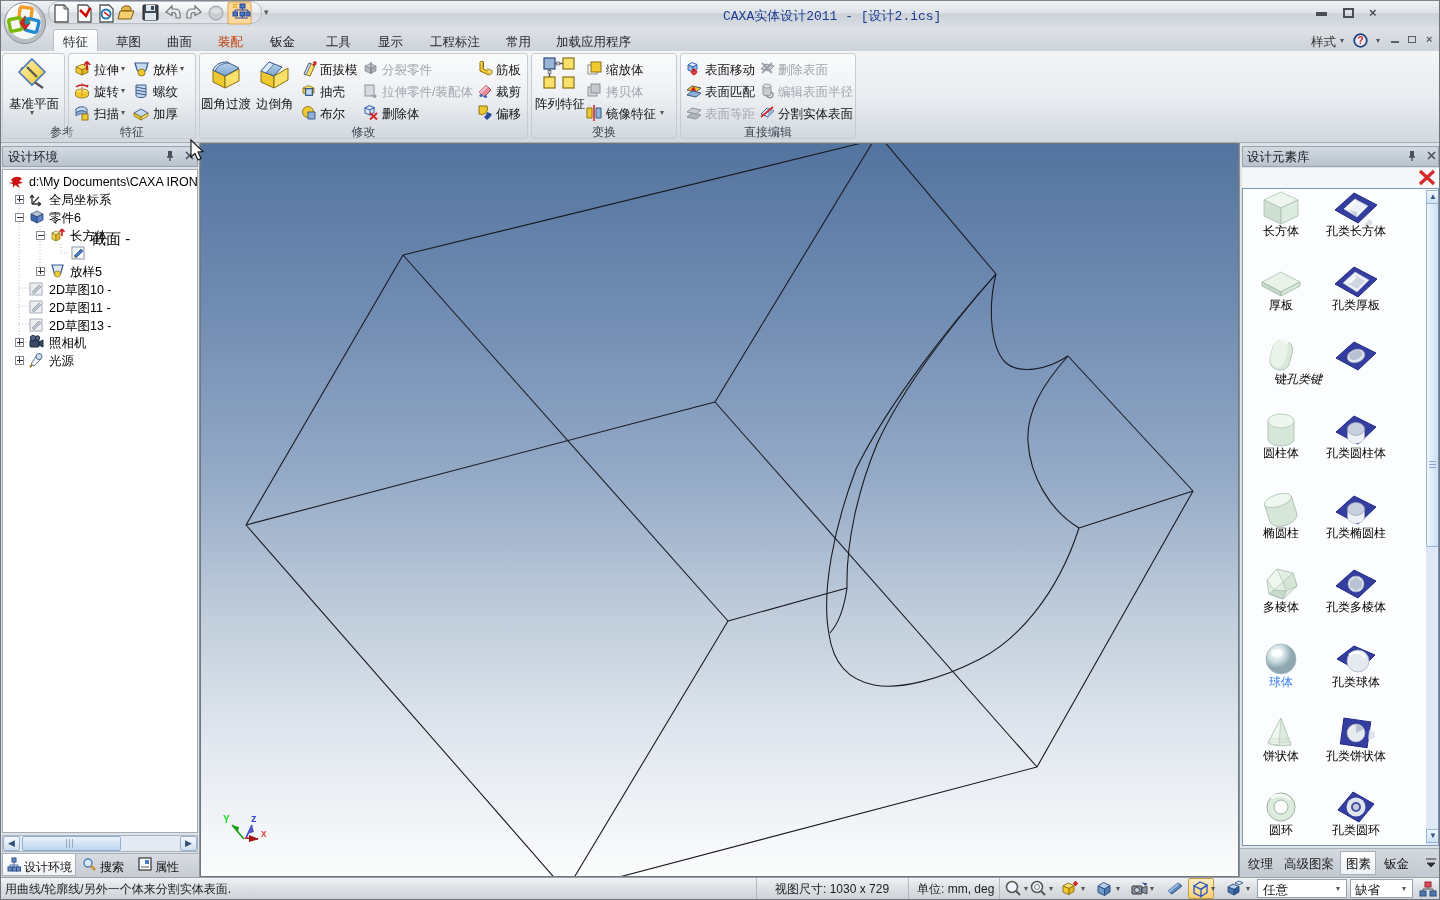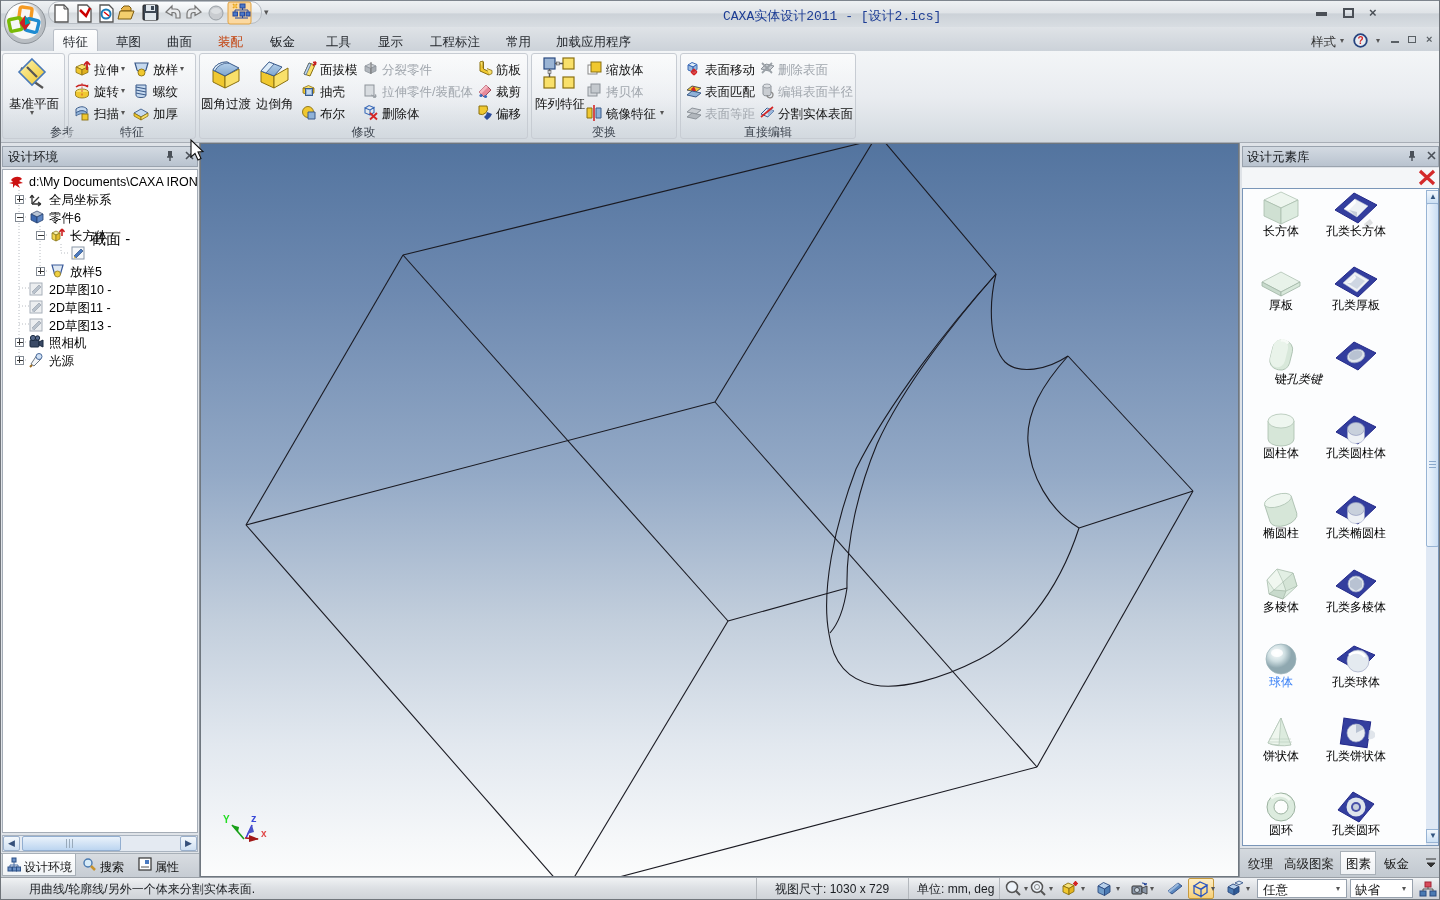--- a/index.html
+++ b/index.html
@@ -277,21 +277,21 @@
     <path d="M12 10 a3 3 0 1 1 -4 3" stroke="#888" stroke-width="1.2" fill="none"></path>
   </svg>
 <div class="abs tx" style="left:778px;top:84px;font-size:12.5px;color:#a0a6ad;">编辑表面半径</div>
 <svg class="abs" style="left:759px;top:104px;" width="17" height="17" viewBox="0 0 17 17">
     <path d="M2 10 L8 4 L15 7 L9 13 Z" fill="#dcebf8" stroke="#3a5a8a" stroke-width="1"></path>
     <path d="M8 4 L15 7 L9 13" fill="#9ab8dc"></path>
     <path d="M2 13 L14 3" stroke="#d42525" stroke-width="1.7"></path>
   </svg>
 <div class="abs tx" style="left:778px;top:106px;font-size:12.5px;color:#111;">分割实体表面</div>
 <div class="abs" style="left:0;top:877px;width:1440px;height:23px;background:linear-gradient(#f0f2f4,#dde0e4 45%,#ced2d7);border-top:1px solid #9aa0a7;"></div>
-<div class="abs tx sbt" style="left:5px;top:881px;margin-left:24px;">用曲线/轮廓线/另外一个体来分割实体表面.</div>
+<div class="abs tx sbt" style="left:5px;top:881px;">用曲线/轮廓线/另外一个体来分割实体表面.</div>
 <div class="abs" style="left:756px;top:878px;width:1px;height:21px;background:#b4b8bd;"></div>
 <div class="abs tx sbt" style="left:775px;top:881px;">视图尺寸: 1030 x  729</div>
 <div class="abs" style="left:908px;top:878px;width:1px;height:21px;background:#b4b8bd;"></div>
 <div class="abs tx sbt" style="left:917px;top:881px;">单位: mm, deg</div>
 <div class="abs" style="left:999px;top:878px;width:1px;height:21px;background:#b4b8bd;"></div>
 <div class="abs" style="left:0;top:143px;width:200px;height:734px;background:#dfe3e8;border-right:1px solid #8c939b;">
     <div class="abs" style="left:2px;top:3px;width:196px;height:21px;background:linear-gradient(#d3dae2,#b9c3cf);border:1px solid #9aa3ae;"></div>
     <div class="abs tx" style="left:8px;top:6px;font-size:12.5px;color:#15181c;">设计环境</div>
     <svg class="abs" style="left:166px;top:6px;" width="30" height="14" viewBox="0 0 30 14">
       <path d="M4 2 v6 M1 8 h6 M4 8 v4" stroke="#4a5058" stroke-width="1.4" fill="none"></path>

